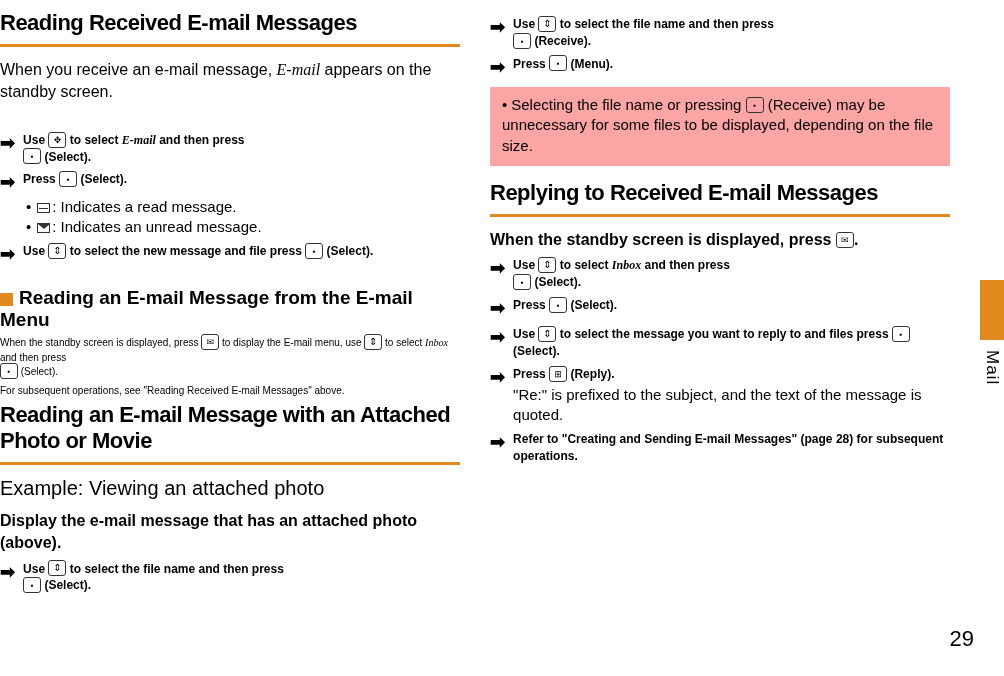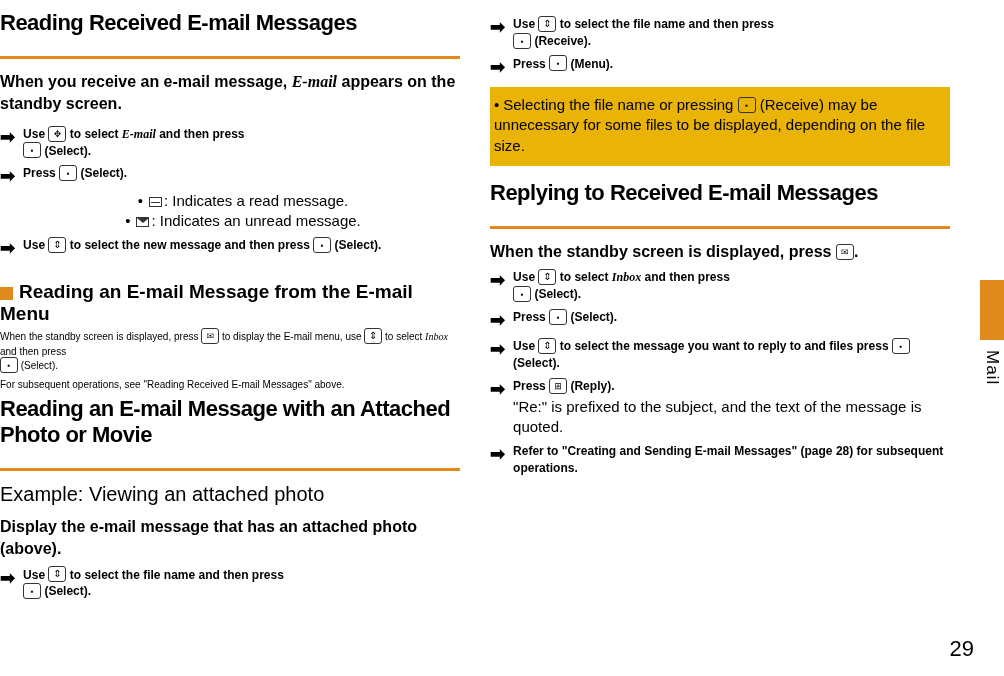--- a/index.html
+++ b/index.html
@@ -17,43 +17,43 @@
       gap: 30px;
     }
     .col {
       width: 460px;
     }
     .col-right { width: 460px; }
     .h1 {
       font-size: 22px;
       font-weight: bold;
       border-bottom: 3px solid #e08a1e;
-      padding-bottom: 20px;
+      padding-bottom: 8px;
       margin-bottom: 12px;
       letter-spacing: -0.5px;
     }
     .h2 {
       font-size: 19px;
       font-weight: bold;
       margin: 14px 0 6px 0;
     }
     .h2-inline { display:inline; }
     .h2-orange-box {
       display: inline-block;
       width: 13px;
       height: 13px;
       background: #e08a1e;
       margin-right: 6px;
       vertical-align: middle;
     }
     .intro {
       font-size: 16px;
-      font-weight: bold;
+      font-weight: normal;
       line-height: 1.4;
-      margin-bottom: 10px;
+      margin-bottom: 28px;
     }
     .intro .italic { font-style: italic; font-family: Georgia, serif; }
     .step {
       display: flex;
       gap: 8px;
       margin: 6px 0 2px 0;
       align-items: flex-start;
     }
     .arrow {
       font-size: 18px;
@@ -72,21 +72,20 @@
     .step-sub {
       font-size: 15px;
       font-weight: normal;
       line-height: 1.35;
       margin-top: 2px;
     }
     .bullet-list {
       list-style: none;
       padding-left: 0px;
       margin: 2px 0 4px 26px;
-      text-align: center;
     }
     .bullet-list li {
       font-size: 15px;
       line-height: 1.35;
     }
     .bullet-list li::before {
       content: "•";
       margin-right: 6px;
     }
     .key {
@@ -142,22 +141,22 @@
       font-size: 20px;
       margin: 6px 0 10px 0;
     }
     .subhead-bold {
       font-size: 16px;
       font-weight: bold;
       line-height: 1.4;
       margin: 4px 0 6px 0;
     }
     .note-box {
-      background: #eab308;
-      padding: 8px 12px 10px 4px;
+      background: #fca5a5;
+      padding: 8px 12px 10px 12px;
       margin: 8px 0 14px 0;
       font-size: 15px;
       line-height: 1.35;
     }
     .note-box .dot { margin-right: 4px; }
     .italic-serif { font-style: italic; font-family: Georgia, serif; }
     .side-tab {
       position: absolute;
       right: 0;
       top: 280px;
@@ -169,21 +168,21 @@
       position: absolute;
       right: 2px;
       top: 350px;
       writing-mode: vertical-rl;
       font-size: 17px;
       letter-spacing: 1px;
     }
     .page-num {
       position: absolute;
       right: 30px;
-      bottom: 14px;
+      bottom: 24px;
       font-size: 22px;
     }
   </style>
 </head>
 <body>
 
 <div class="page">
 
   <div class="col">
 
@@ -213,21 +212,21 @@
 
     <ul class="bullet-list">
       <li><span class="msg-icon open"></span><span>: Indicates a read message.</span></li>
       <li><span class="msg-icon closed"></span><span>: Indicates an unread message.</span></li>
     </ul>
 
     <div class="step">
       <div class="arrow">➡</div>
       <div class="step-body">
         <div class="step-main">
-          <span>Use </span><span class="key updown"></span><span> to select the new message and then press </span><span class="key center"></span><span> (Select).</span>
+          <span>Use </span><span class="key updown"></span><span> to select the new message and file press </span><span class="key center"></span><span> (Select).</span>
         </div>
       </div>
     </div>
 
     <div style="margin-top:20px">
       <span class="h2-orange-box"></span><span class="h2 h2-inline">Reading an E-mail Message from the E-mail Menu</span>
     </div>
 
     <div class="para">
       <span>When the standby screen is displayed, press </span><span class="key mail"></span><span> to display the E-mail menu, use </span><span class="key updown"></span><span> to select </span><span class="italic-serif">Inbox</span><span> and then press </span><br><span class="key center"></span><span> (Select).</span>

